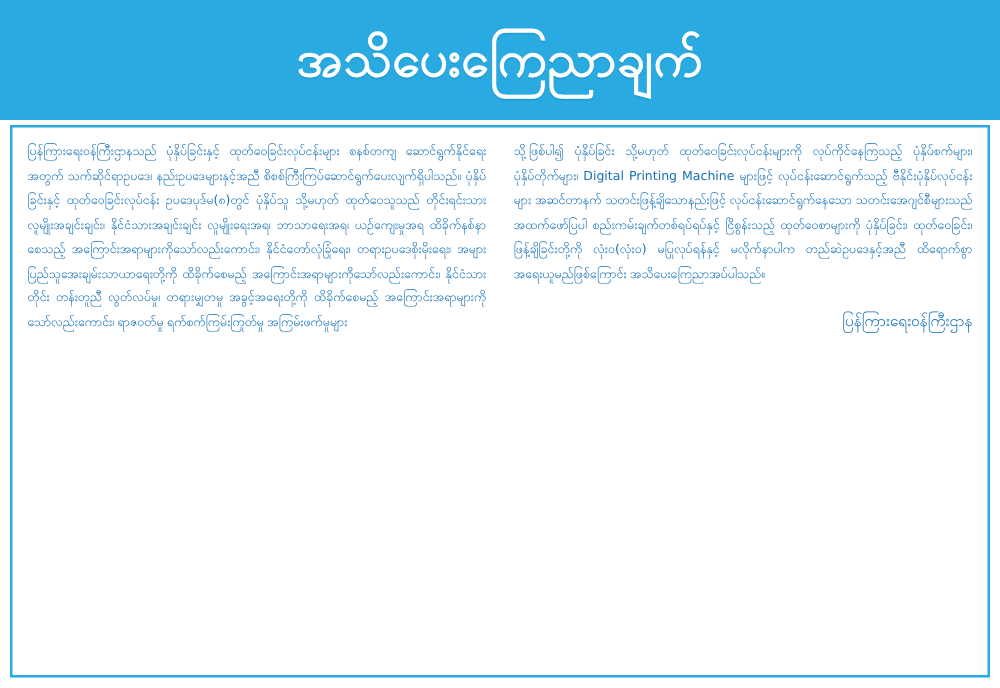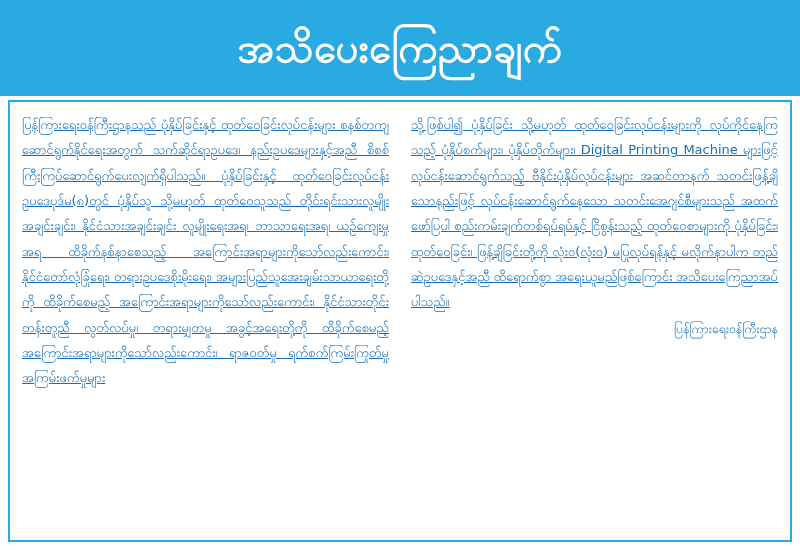--- a/index.html
+++ b/index.html
@@ -60,44 +60,43 @@
     box-sizing: border-box;
   }
   .col {
     flex: 1 1 0;
     min-width: 0;
     display: flex;
     flex-direction: column;
   }
   .para {
     color: #1b6fb5;
-    font-size: 13px;
+    font-size: 10px;
     line-height: 1.95;
     text-align: justify;
     text-justify: inter-word;
     word-spacing: -0.5px;
     margin: 0 0 4px 0;
     font-family: "DejaVu Sans", "Liberation Sans", sans-serif;
-    text-decoration: underline;
   }
   .col.left .para {
     color: #1570b8;
   }
   .col.right .para {
     color: #1570b8;
   }
   .para.tight {
     margin-bottom: 0;
   }
   .signature {
     color: #1570b8;
     font-size: 12.4px;
     line-height: 1.9;
     text-align: right;
-    margin-top: 2px;
+    margin-top: 16px;
     font-family: "DejaVu Sans", "Liberation Sans", sans-serif;
   }
 </style>
 </head>
 <body>
 
 <div class="page">
 
   <div class="header-band">
     <div class="header-title">အသိပေးကြေညာချက်</div>

